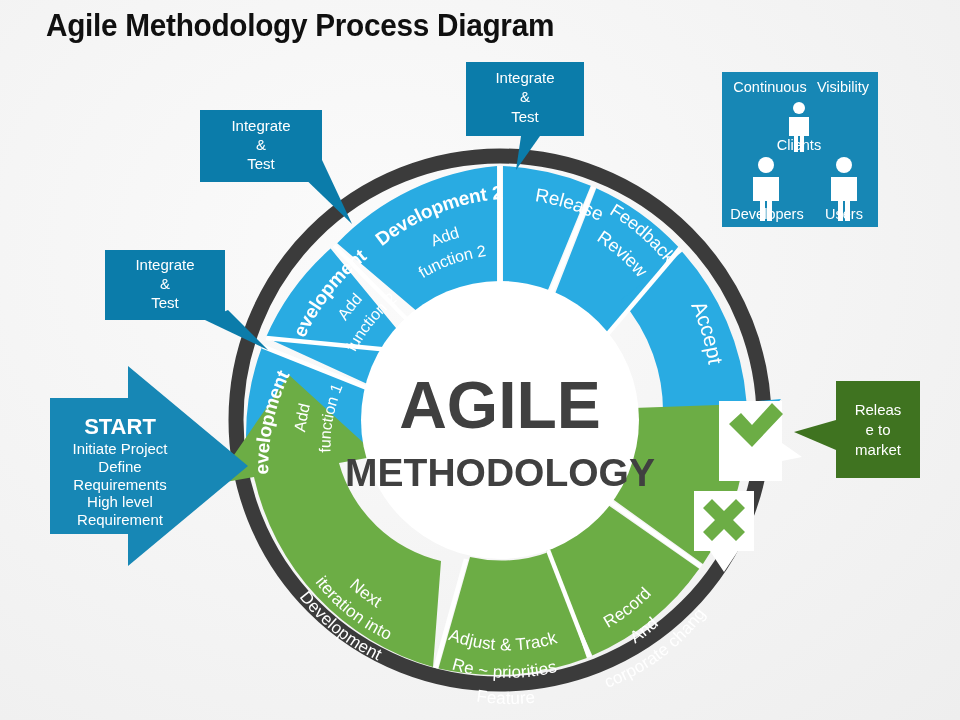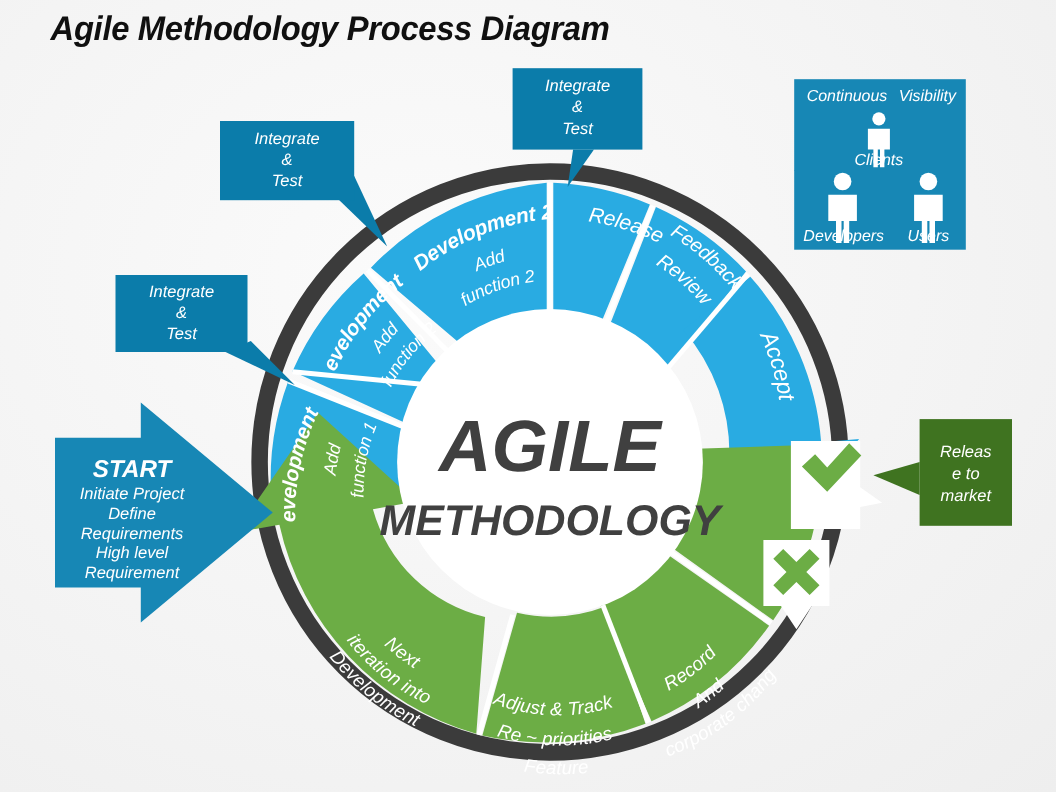--- a/index.html
+++ b/index.html
@@ -12,21 +12,20 @@
     background: radial-gradient(ellipse at 40% 35%, #fbfbfb 0%, #f4f4f4 55%, #eeeeee 100%);
     font-family: "Liberation Sans", sans-serif;
     overflow: hidden;
     position: relative;
   }
   #stage {
     position: absolute;
     inset: 0;
     width: 960px;
     height: 720px;
-    font-style: italic;
   }
   .page-title {
     position: absolute;
     left: 46px;
     top: 8px;
     font-family: "Liberation Sans", sans-serif;
     font-size: 31px;
     font-weight: bold;
     color: #101010;
     letter-spacing: -0.3px;

